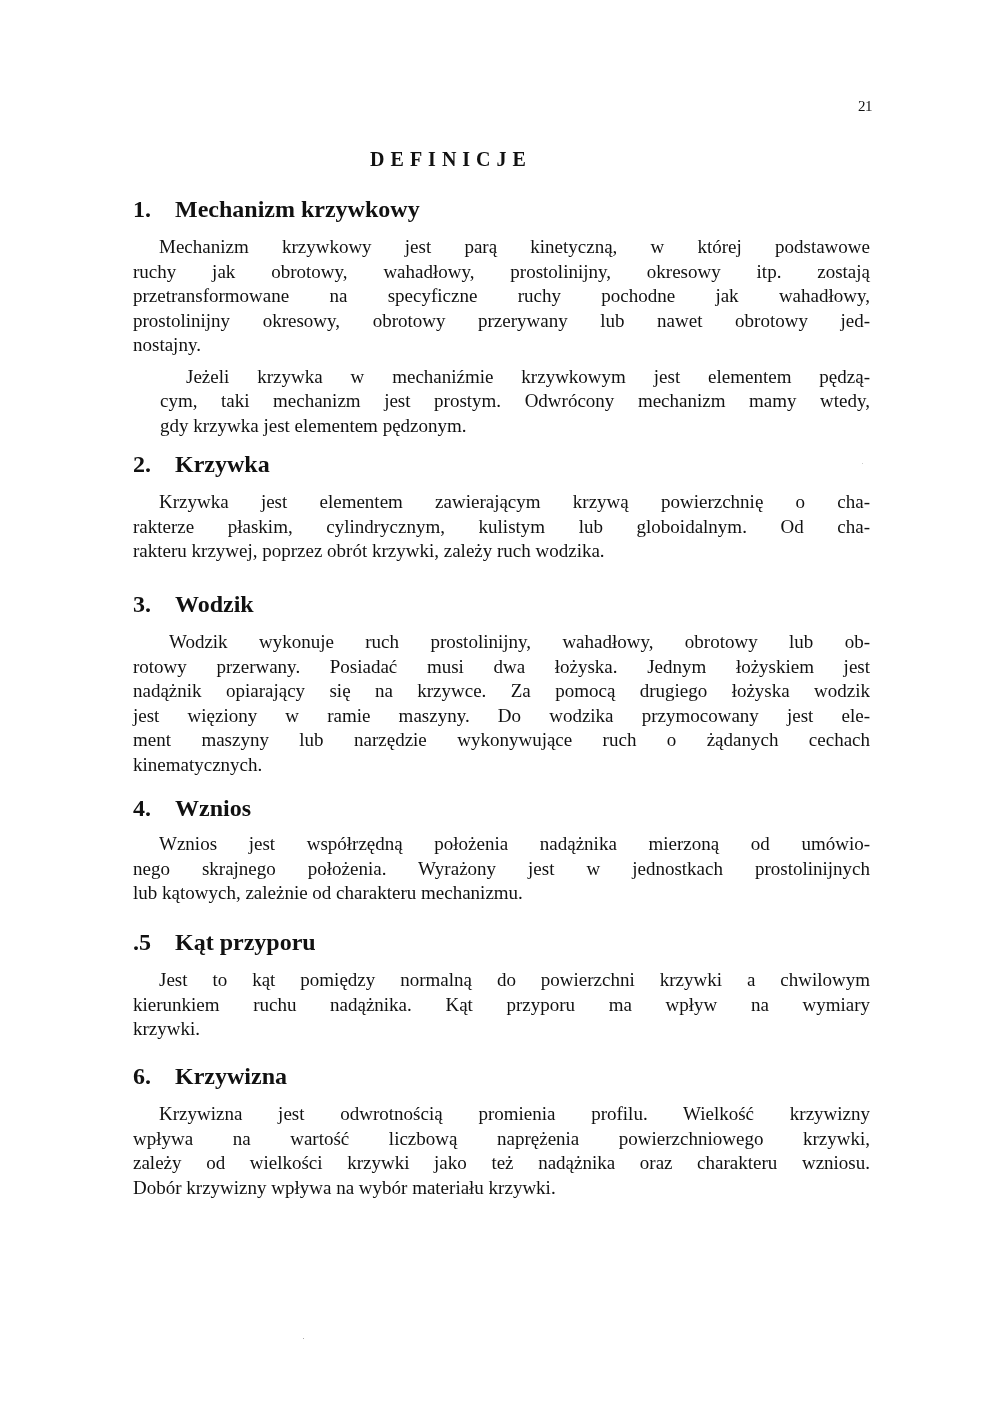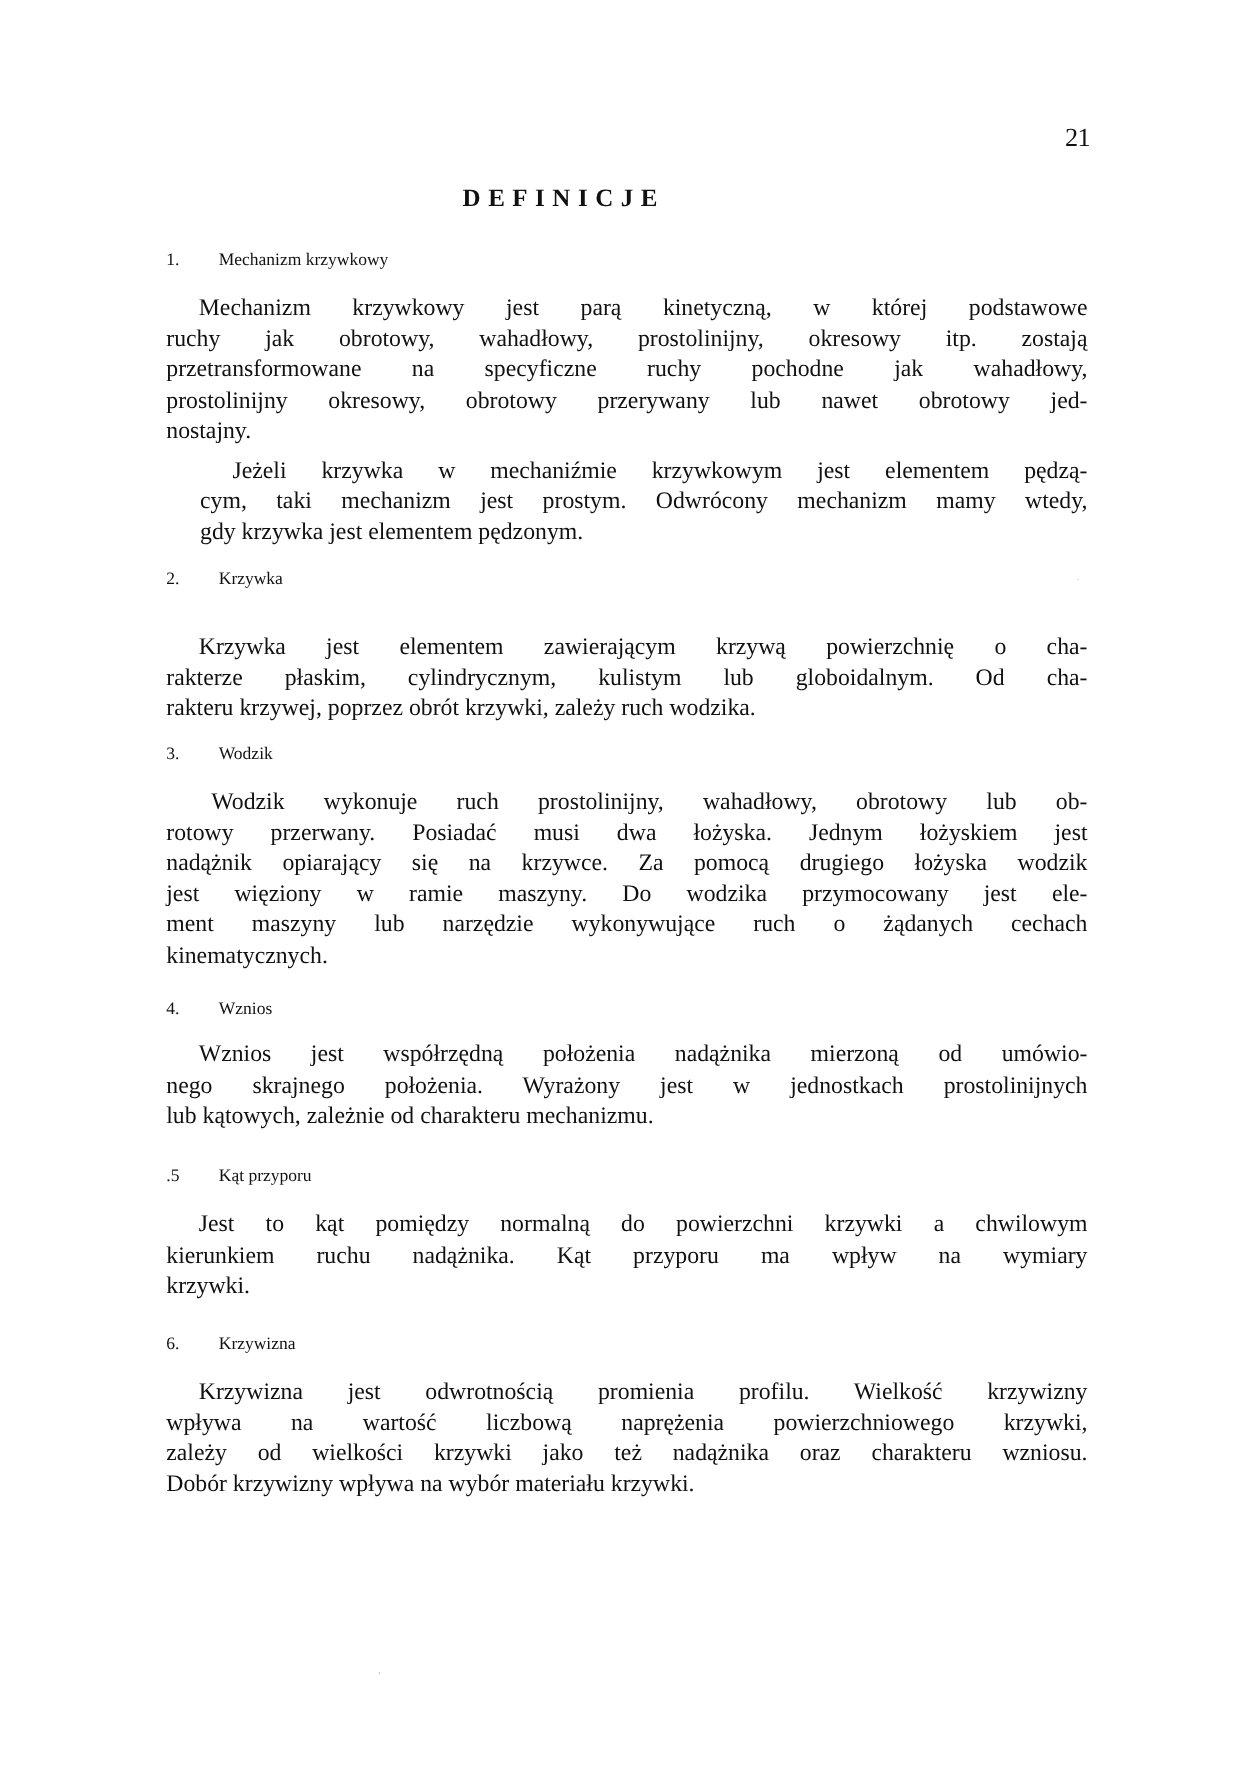--- a/index.html
+++ b/index.html
@@ -14,43 +14,43 @@
     overflow: hidden;
     font-family: "Liberation Serif", "DejaVu Serif", serif;
     color: #111111;
   }
   .page-number {
     position: absolute;
     top: 98px;
     left: 846px;
     width: 26px;
     text-align: right;
-    font-size: 21px;
+    font-size: 15px;
     letter-spacing: -0.5px;
   }
   .page-title {
     position: absolute;
     top: 148px;
     left: 0;
     width: 896px;
     text-align: center;
     font-size: 20px;
     font-weight: bold;
     letter-spacing: 6px;
     padding-left: 6px;
     box-sizing: border-box;
   }
   .section {
     position: absolute;
     left: 133px;
     width: 737px;
   }
   .section-heading {
-    font-weight: normal;
-    font-size: 14px;
+    font-weight: bold;
+    font-size: 24px;
     line-height: 24px;
     margin: 0 0 12px 0;
     white-space: nowrap;
   }
   .section-heading .num {
     display: inline-block;
     width: 42px;
   }
   .line {
     display: block;
@@ -97,21 +97,21 @@
       <span class="line first">Jeżeli krzywka w mechaniźmie krzywkowym jest elementem pędzą-</span>
       <span class="line">cym, taki mechanizm jest prostym. Odwrócony mechanizm mamy wtedy,</span>
       <span class="line last">gdy krzywka jest elementem pędzonym.</span>
     </div>
   </div>
 
   <div class="section" style="top:452px;">
     <div class="section-heading">
       <span class="num">2.</span><span>Krzywka</span>
     </div>
-    <div class="para-lines" style="margin-top:30px;">
+    <div class="para-lines" style="margin-top:14px;">
       <span class="line first">Krzywka jest elementem zawierającym krzywą powierzchnię o cha-</span>
       <span class="line">rakterze płaskim, cylindrycznym, kulistym lub globoidalnym. Od cha-</span>
       <span class="line last">rakteru krzywej, poprzez obrót krzywki, zależy ruch wodzika.</span>
     </div>
   </div>
 
   <div class="section" style="top:592px;">
     <div class="section-heading">
       <span class="num">3.</span><span>Wodzik</span>
     </div>

